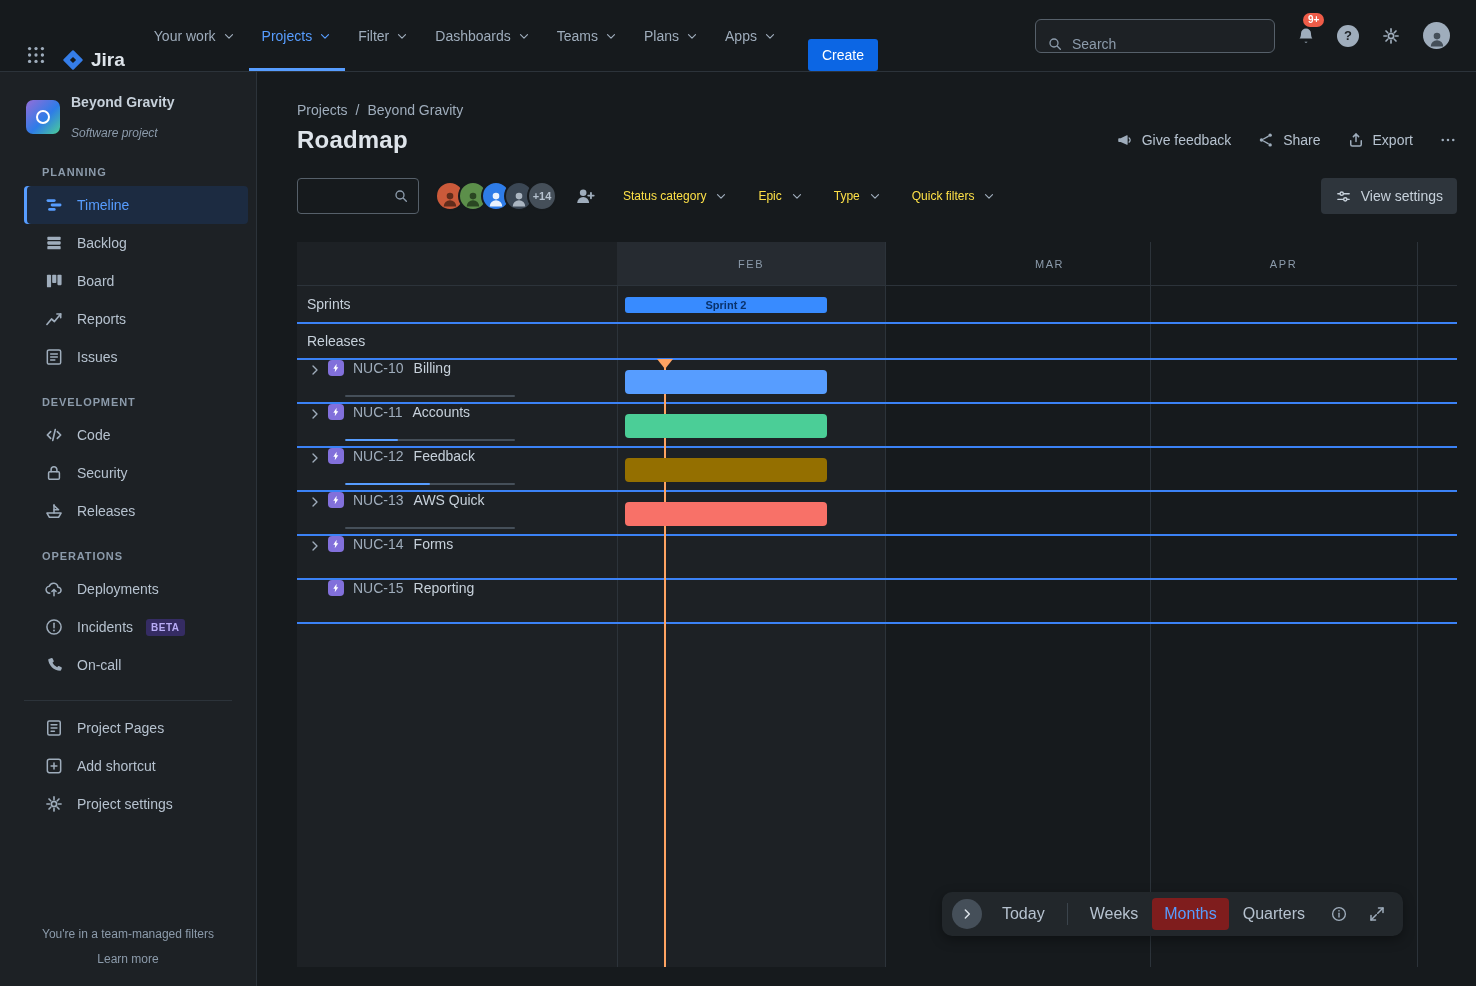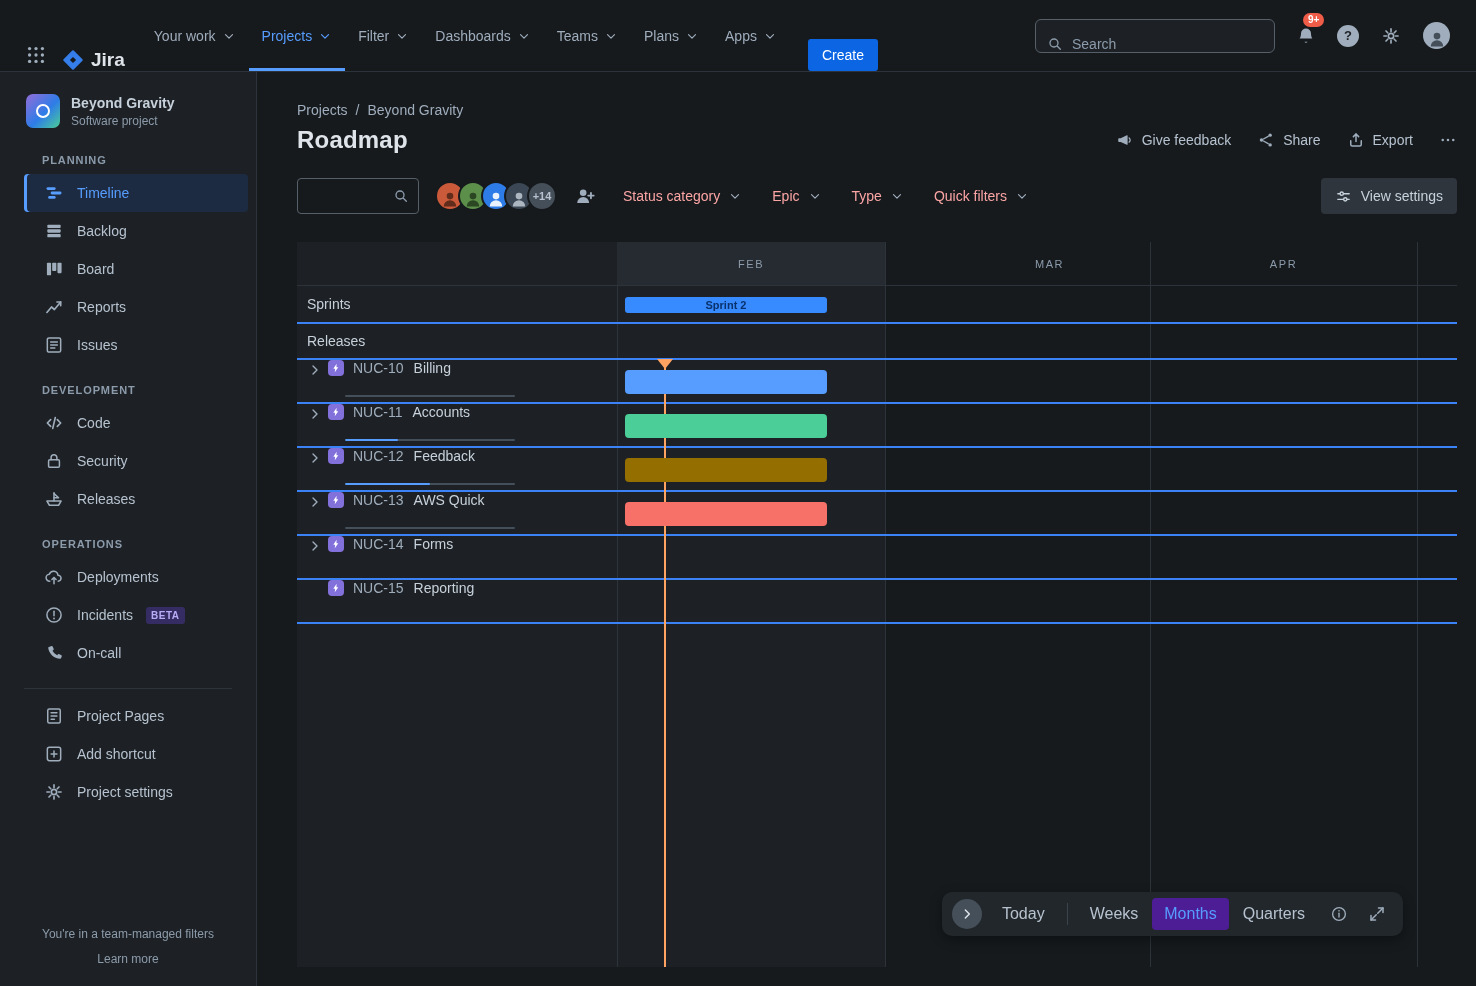--- a/index.html
+++ b/index.html
@@ -32,21 +32,21 @@
 
   
   .shell{display:flex;height:914px;}
 
   
   .sidebar{width:257px;flex:0 0 257px;background:#1D2125;border-right:1px solid #2C333A;display:flex;flex-direction:column;}
   .proj{display:flex;gap:11px;align-items:center;padding:22px 16px 6px 26px;}
   .proj-avatar{width:34px;height:34px;border-radius:7px;background:linear-gradient(135deg,#8270DB 10%,#2E7CE8 55%,#4BCE97 100%);position:relative;flex:0 0 auto;}
   .proj-avatar::after{content:"";position:absolute;left:10px;top:10px;width:10px;height:10px;border:2px solid #fff;border-radius:50%;}
   .proj-name{font-size:14px;font-weight:700;color:#C7D1DB;}
-  .proj-type{font-size:12px;color:#8C9BAB;margin-top:3px;}
+  .proj-type{font-size:12px;color:#8C9BAB;margin-top:16px;font-style:italic;}
   .snav{flex:1;padding:0 8px 0 24px;overflow:hidden;}
   .stitle{font-size:11px;font-weight:700;letter-spacing:.9px;color:#8C9BAB;padding:20px 0 8px 18px;}
   .side-item{display:flex;align-items:center;gap:13px;height:38px;padding:0 8px 0 20px;border-radius:4px;color:#B6C2CF;font-size:14px;cursor:pointer;}
   .side-item .sicon{color:#9FADBC;width:20px;height:20px;flex:0 0 auto;}
   .side-item.active{background:#1C2B41;color:#579DFF;box-shadow:inset 3px 0 0 #579DFF;}
   .side-item.active .sicon{color:#579DFF;}
   .beta{background:#352C63;color:#B8ACF6;font-size:10px;font-weight:700;padding:3px 5px;border-radius:3px;letter-spacing:.5px;}
   .sdivider{height:1px;background:#2C333A;margin:16px 16px 8px 0;}
   .sfoot{padding:0 20px 18px;text-align:center;font-size:12px;color:#8C9BAB;line-height:1.4;}
   .sfoot a{color:#8C9BAB;display:block;margin-top:8px;text-decoration:none;cursor:pointer;}
@@ -65,21 +65,21 @@
   .toolbar{margin-top:24px;display:flex;align-items:center;}
   .tb-search{display:flex;align-items:center;width:122px;height:36px;border:1px solid #56606A;border-radius:4px;padding:0 9px;color:#8C9BAB;background:#161A1D;}
   .tb-search input{flex:1;min-width:0;background:transparent;border:none;outline:none;color:#C7D1DB;font-size:14px;}
   .avstack{display:flex;align-items:center;margin-left:16px;}
   .av{width:30px;height:30px;border-radius:50%;border:2px solid #161A1D;margin-left:-7px;display:flex;align-items:flex-end;justify-content:center;overflow:hidden;cursor:pointer;}
   .av:first-child{margin-left:0;}
   .av svg{width:20px;height:20px;}
   .av.more{align-items:center;font-size:11px;font-weight:700;color:#B6C2CF;background:#454F59;}
   .addperson{margin-left:12px;color:#9FADBC;background:none;border:none;width:32px;height:32px;display:flex;align-items:center;justify-content:center;cursor:pointer;}
   .filters{display:flex;align-items:center;gap:30px;margin-left:22px;}
-  .filter{display:flex;align-items:center;gap:8px;font-size:14px;color:#fca5a5;cursor:pointer;background:none;border:none;}
+  .filter{display:flex;align-items:center;gap:8px;font-size:12px;color:#fde047;cursor:pointer;background:none;border:none;}
   .filter svg{color:#9FADBC;}
   .viewsettings{margin-left:auto;display:flex;align-items:center;gap:9px;height:36px;padding:8px 14px;background:#2E353C;border:none;border-radius:4px;color:#C7D1DB;font-size:14px;cursor:pointer;}
 
   
   .tl{margin-top:28px;position:relative;width:1160px;height:725px;}
   .tl-colbg{position:absolute;top:0;bottom:0;}
   .col-name{left:0;width:320px;background:#1D2125;}
   .col-feb{left:320px;width:268px;background:#1D2125;}
   .tl-vline{position:absolute;top:0;bottom:0;width:1px;background:#2C333A;}
   .tl-head{position:relative;height:44px;border-bottom:1px solid #2C333A;}
@@ -101,21 +101,21 @@
   .progress{position:absolute;left:48px;bottom:5px;width:170px;height:2px;background:#454F59;border-radius:1px;overflow:hidden;}
   .progress-done{height:100%;border-radius:1px;}
   .epic-bar{position:absolute;left:328px;top:10px;width:202px;height:24px;border-radius:4px;z-index:3;cursor:pointer;}
   .tl-today{position:absolute;left:367px;top:117px;height:608px;width:2px;z-index:2;}
   .tl-today-tri{position:absolute;left:360px;top:117px;width:0;height:0;border-left:8px solid transparent;border-right:8px solid transparent;border-top:10px solid #FEA362;z-index:2;}
 
   
   .tl-controls{position:absolute;right:54px;top:650px;height:44px;display:flex;align-items:center;gap:2px;background:#22272B;border-radius:10px;padding:0 10px;z-index:5;box-shadow:0 4px 12px rgba(0,0,0,.35);}
   .ctrl-circle{width:30px;height:30px;border-radius:50%;background:#454F59;color:#DEE4EA;display:flex;align-items:center;justify-content:center;border:none;cursor:pointer;margin-right:6px;}
   .ctrl-btn{background:none;border:none;color:#B6C2CF;font-size:16px;padding:7px 12px;border-radius:4px;cursor:pointer;}
-  .ctrl-btn.selected{background:#4c1d95;color:#579DFF;font-weight:500;}
+  .ctrl-btn.selected{background:#7f1d1d;color:#579DFF;font-weight:500;}
   .ctrl-sep{width:1px;height:22px;background:#3B444C;margin:0 8px;}
   .ctrl-icon{background:none;border:none;color:#9FADBC;width:32px;height:30px;display:flex;align-items:center;justify-content:center;cursor:pointer;margin-left:4px;}
 </style>
 </head>
 <body>
 
 <header class="topnav">
   <div class="tn-left">
     <button class="iconbtn">
       <svg width="22" height="22" viewBox="0 0 24 24" fill="currentColor">

